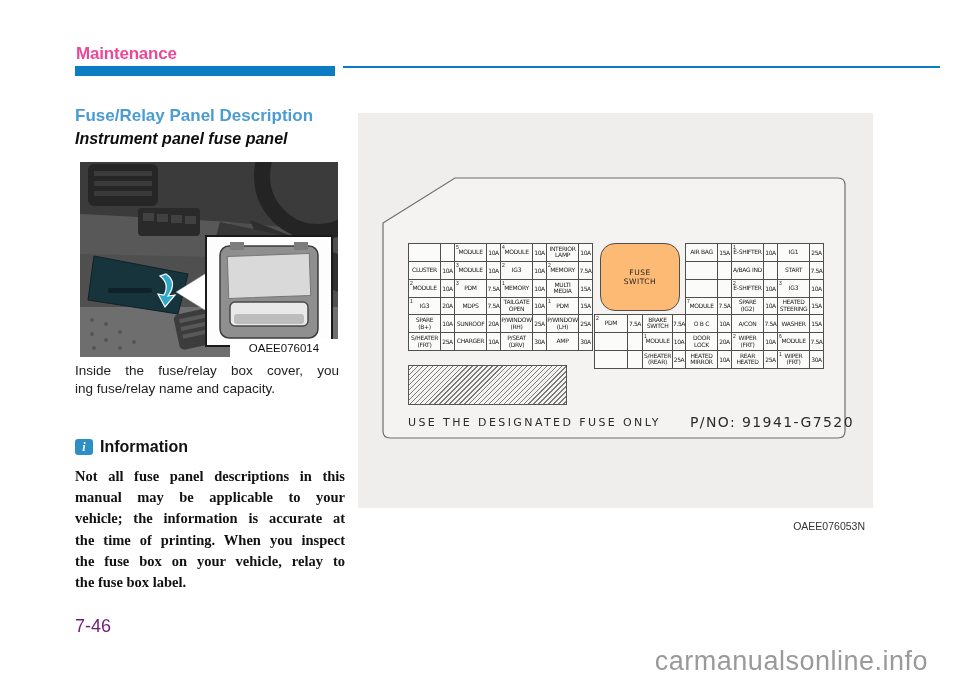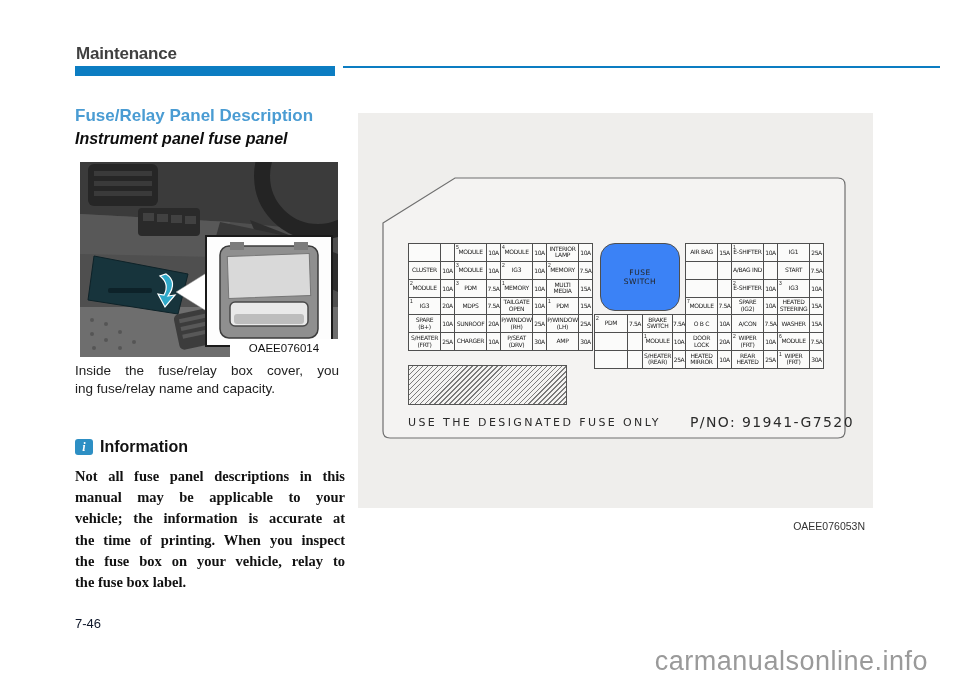--- a/index.html
+++ b/index.html
@@ -1,21 +1,21 @@
 <!DOCTYPE html>
 <html><head>
 <meta charset="utf-8">
 <style>
   html,body{margin:0;padding:0;background:#ffffff;}
   .page{position:relative;width:960px;height:689px;background:#fff;overflow:hidden;
         font-family:"Liberation Sans",sans-serif;color:#1a1a1a;}
 
   
   .hdr-title{position:absolute;left:76px;top:44px;font-size:17px;font-weight:600;
-             color:#404040;letter-spacing:-0.2px;}
+             color:#ec4899;letter-spacing:-0.2px;}
   .hdr-bar{position:absolute;left:75px;top:66px;width:260px;height:10px;background:#0c7dc2;}
   .hdr-rule{position:absolute;left:343px;top:66px;width:597px;height:2px;background:#0c7dc2;}
 
   
   .sec-title{position:absolute;left:75px;top:106px;font-size:17px;font-weight:bold;color:#4a9cd3;}
   .sec-sub{position:absolute;left:75px;top:130px;font-size:16px;font-weight:bold;font-style:italic;color:#0d0d0d;}
 
   .photo{position:absolute;left:80px;top:162px;width:258px;height:195px;background:#4f4f4f;}
   .photo svg{display:block;}
 
@@ -24,40 +24,40 @@
 
   .info-head{position:absolute;left:75px;top:438px;display:flex;align-items:center;gap:7px;}
   .info-icon{width:18px;height:16px;border-radius:3px;background:#2d8fc4;color:#fff;
              display:flex;align-items:center;justify-content:center;
              font-family:"Liberation Serif",serif;font-style:italic;font-weight:bold;font-size:12px;}
   .info-head-label{font-size:16px;font-weight:bold;color:#111;}
   .info-para{position:absolute;left:75px;top:466px;width:270px;
              font-family:"Liberation Serif",serif;font-weight:bold;font-size:14.5px;
              line-height:21.2px;color:#111;}
 
-  .pageno{position:absolute;left:75px;top:616px;font-size:13px;color:#0f172a;}
+  .pageno{position:absolute;left:75px;top:616px;font-size:18px;color:#701a75;}
   .watermark{position:absolute;right:32px;top:646px;font-size:27px;color:#9a9a9a;letter-spacing:0.5px;}
 
   
   .figure{position:absolute;left:358px;top:113px;width:515px;height:395px;background:#efeeec;}
   .fig-caption{position:absolute;right:8px;top:377px;font-size:10.5px;color:#333;margin-top:30px;}
 
   .panel-svg{position:absolute;left:0;top:0;}
 
   .fblock{position:absolute;display:grid;background:#fbfbfa;
           border-top:1px solid #4f4f4f;border-left:1px solid #4f4f4f;}
   .fcell{border-right:1px solid #4f4f4f;border-bottom:1px solid #4f4f4f;
          display:flex;align-items:center;justify-content:center;overflow:hidden;position:relative;}
   .ftext{font-size:6px;line-height:1.08;letter-spacing:-0.3px;text-align:center;
          white-space:pre-line;color:#222;font-family:"DejaVu Sans",sans-serif;}
   .famp{font-size:6px;letter-spacing:-0.4px;color:#222;font-family:"DejaVu Sans",sans-serif;}
   .fsup{position:absolute;top:0px;left:1px;font-size:5px;color:#222;}
 
   .fuse-switch{position:absolute;left:242px;top:130px;width:78px;height:66px;
-               border:1px solid #4f4f4f;border-radius:15px;background:#3b82f6;
+               border:1px solid #4f4f4f;border-radius:15px;background:#fdba74;
                display:flex;align-items:center;justify-content:center;text-align:center;
                font-size:7.5px;letter-spacing:0.5px;color:#222;white-space:pre-line;
                font-family:"DejaVu Sans",sans-serif;}
 
   .hatch{position:absolute;left:50px;top:252px;width:157px;height:38px;border:1px solid #555;
          background:repeating-linear-gradient(135deg,#f4f3f2 0 2.5px,#7b7b7b 2.5px 3.5px);}
 
   .use-text{position:absolute;left:50px;top:303px;font-size:11px;letter-spacing:2.4px;
             color:#2b2b2b;font-family:"DejaVu Sans",sans-serif;}
   .pno-text{position:absolute;left:332px;top:301px;font-size:14px;letter-spacing:1.4px;

